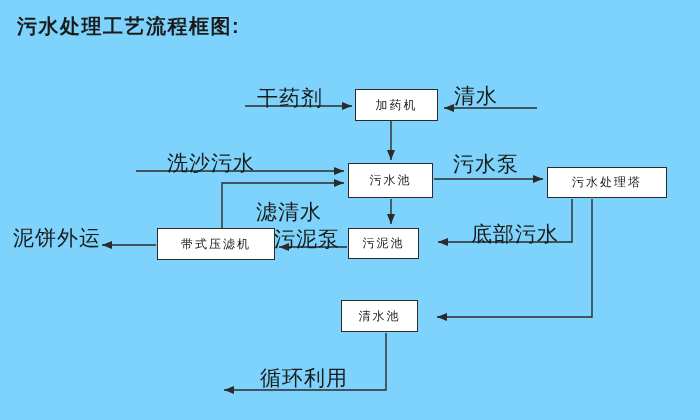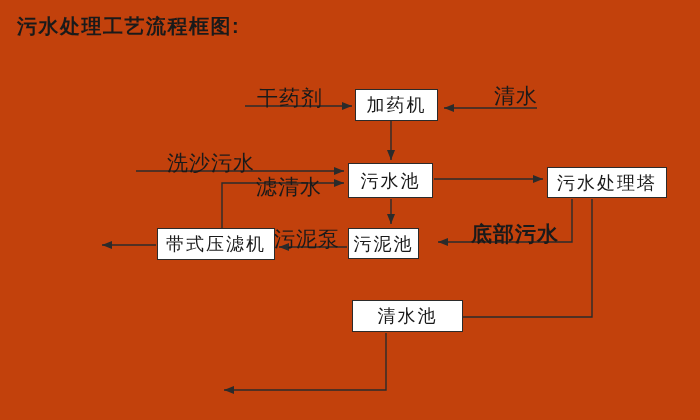--- a/index.html
+++ b/index.html
@@ -1,20 +1,20 @@
 <!DOCTYPE html>
 <html><head>
 <meta charset="utf-8">
 <style>
   html, body { margin: 0; padding: 0; background: #ffffff; }
   #canvas {
     position: relative;
     width: 700px;
     height: 420px;
-    background: #c2410c;
+    background: #7dd3fc;
     font-family: "Liberation Sans", sans-serif;
     color: #1a1a1a;
     overflow: hidden;
   }
   #page-title {
     position: absolute;
     left: 17px;
     top: 13px;
     font-size: 20px;
     font-weight: bold;
@@ -27,21 +27,21 @@
     width: 700px; height: 420px;
   }
   .node {
     position: absolute;
     box-sizing: border-box;
     border: 1.5px solid #2b2b2b;
     background: #ffffff;
     display: flex;
     align-items: center;
     justify-content: center;
-    font-size: 18px;
+    font-size: 12px;
     letter-spacing: 2px;
     white-space: nowrap;
   }
   .elabel {
     position: absolute;
     font-size: 21px;
     letter-spacing: 1px;
     white-space: nowrap;
   }
 </style>
@@ -72,22 +72,25 @@
       <path d="M156,245 H102" marker-end="url(#ah)"></path>
       <path d="M386,333 V390 H224" marker-end="url(#ah)"></path>
     </g>
   </svg>
 
   <div class="node" style="left:355px; top:89px;  width:83px;  height:32px;">加药机</div>
   <div class="node" style="left:348px; top:163px; width:85px;  height:35px;">污水池</div>
   <div class="node" style="left:547px; top:167px; width:120px; height:31px;">污水处理塔</div>
   <div class="node" style="left:348px; top:228px; width:71px;  height:31px;">污泥池</div>
   <div class="node" style="left:157px; top:228px; width:118px; height:32px;">带式压滤机</div>
-  <div class="node" style="left:341px; top:300px; width:111px;  height:32px;margin-left:11px;">清水池</div>
+  <div class="node" style="left:341px; top:300px; width:77px;  height:32px;">清水池</div>
 
   <span class="elabel" style="left:257px; top:84px;">干药剂</span>
-  <span class="elabel" style="left:494px; top:82px;">清水</span>
+  <span class="elabel" style="left:454px; top:82px;">清水</span>
   <span class="elabel" style="left:167px; top:149px;font-family:Liberation Serif, serif;">洗沙污水</span>
-  <span class="elabel" style="left:256px; top:173px;">滤清水</span>
+  <span class="elabel" style="left:453px; top:150px;">污水泵</span>
+  <span class="elabel" style="left:256px; top:198px;">滤清水</span>
   <span class="elabel" style="left:274px; top:225px;">污泥泵</span>
-  <span class="elabel" style="left:471px; top:220px;font-weight:bold;">底部污水</span>
+  <span class="elabel" style="left:471px; top:220px;">底部污水</span>
+  <span class="elabel" style="left:13px;  top:224px;">泥饼外运</span>
+  <span class="elabel" style="left:260px; top:364px;">循环利用</span>
 
 </div>
 
 </body></html>

